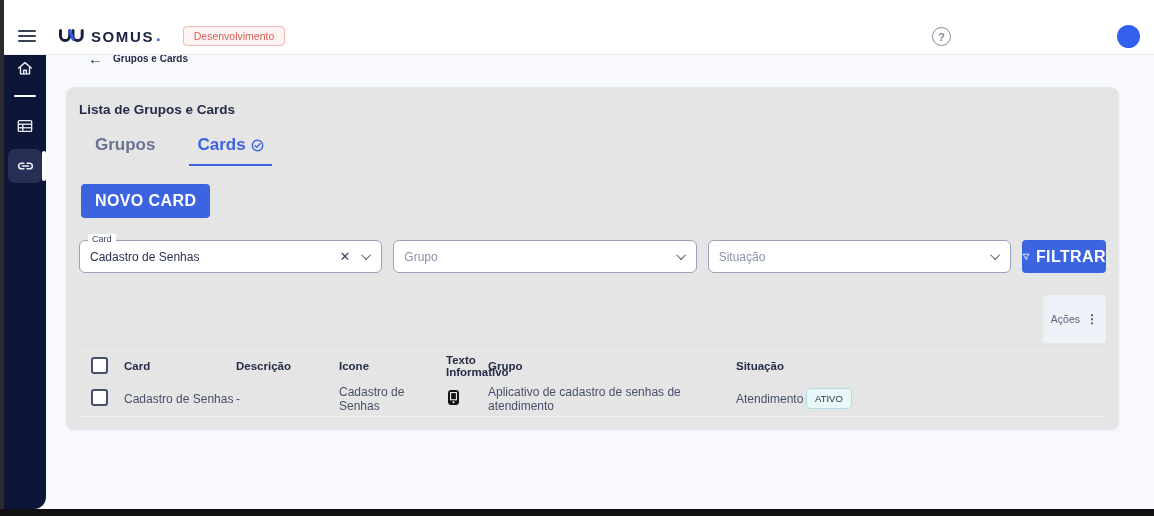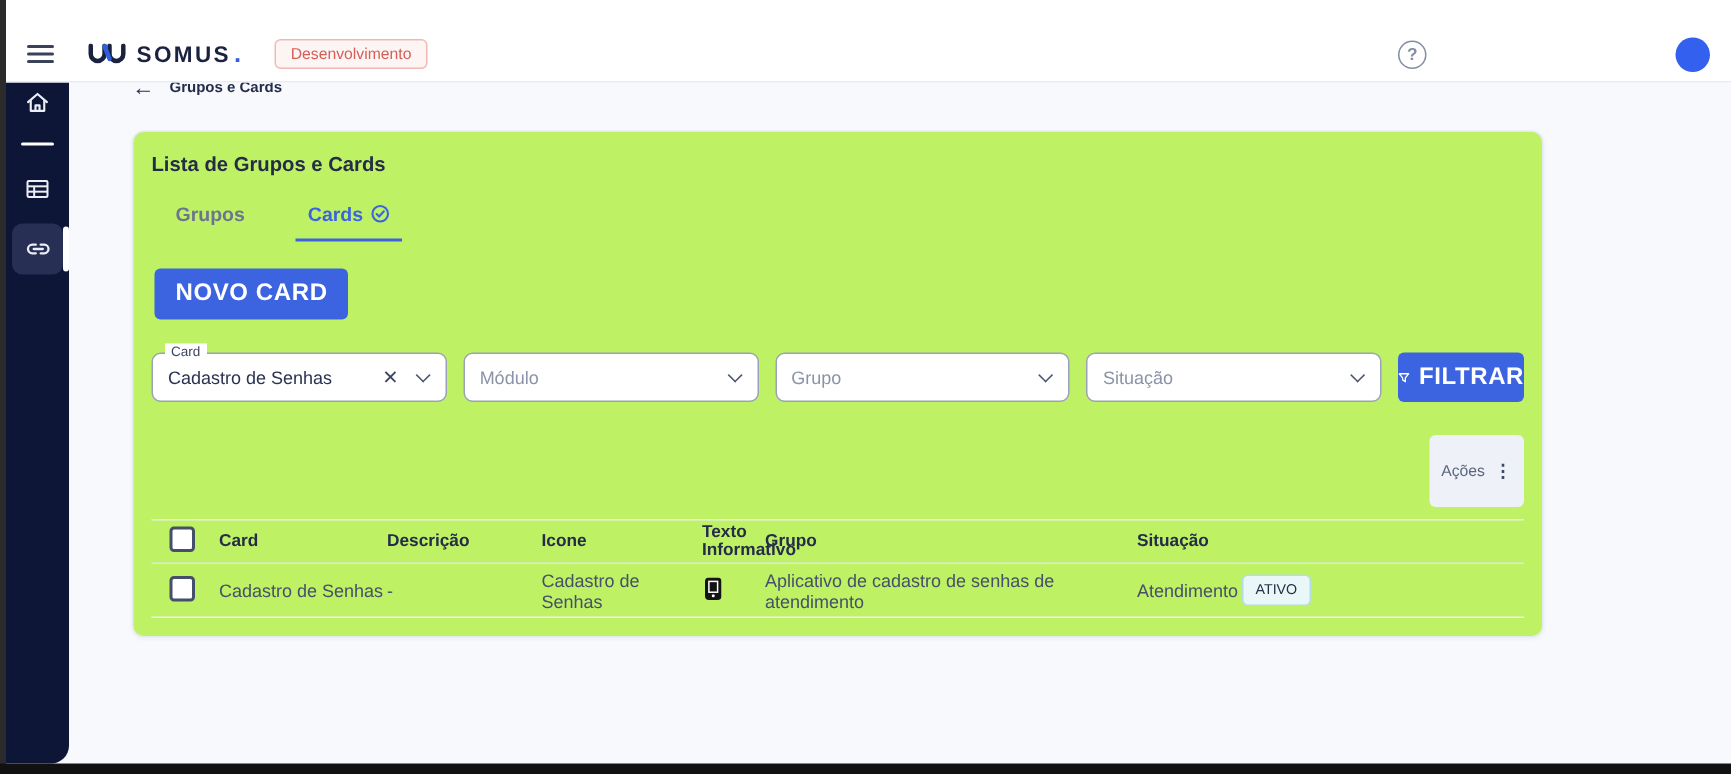--- a/index.html
+++ b/index.html
@@ -56,29 +56,29 @@
   .side-divider { width:22px; height:2px; background:#fff; border-radius:1px; margin:4px 0 12px; }
   .side-item svg { stroke:#eceef6; }
 
   
   .content { position:absolute; left:46px; top:37px; right:0; bottom:7px; z-index:2; }
   .page-header { margin:14px 0 0 42px; display:flex; align-items:center; gap:10px; }
   .back-arrow { font-size:15px; color:#252c48; cursor:pointer; line-height:1; }
   .page-title { font-size:10px; font-weight:700; color:#252c48; }
 
   .card {
-    margin:21px 0 0 42px; width:941px; background:#bef264;
+    margin:21px 0 0 20px; width:1053px; background:#e5e5e5;
     border:1px solid #e4e9f1; border-radius:8px;
     box-shadow:0 1px 3px rgba(25,35,70,.05);
     padding:14px 12px 12px;
   }
   .card-title { font-size:13.5px; font-weight:700; color:#252c48; }
 
   .tabs { display:flex; gap:26px; margin:14px 0 0 8px; }
-  .tab { font-size:13px; font-weight:700; color:#6b7490; padding:4px 8px 9px; cursor:pointer;
+  .tab { font-size:17px; font-weight:700; color:#6b7490; padding:4px 8px 9px; cursor:pointer;
          display:flex; align-items:center; gap:5px; border-bottom:2px solid transparent; }
   .tab.active { color:#3c63e0; border-bottom-color:#3c63e0; }
 
   .btn-primary {
     background:#3c63e0; color:#fff; border:none; border-radius:4px;
     font-family:"Liberation Sans", sans-serif; font-size:16px; font-weight:700; letter-spacing:.4px;
     padding:8px 14px; cursor:pointer;
   }
   .novo-card { margin:18px 0 0 2px; }
 
@@ -208,24 +208,20 @@
       </div>
     </div>
 
     <button class="btn-primary novo-card">NOVO CARD</button>
 
     <div class="filters">
       <div class="field">
         <span class="f-label">Card</span>
         <span class="f-value">Cadastro de Senhas</span>
         <span class="clear">✕</span>
-        <span class="chev"></span>
-      </div>
-      <div class="field">
-        <span class="f-placeholder">Módulo</span>
         <span class="chev"></span>
       </div>
       <div class="field">
         <span class="f-placeholder">Grupo</span>
         <span class="chev"></span>
       </div>
       <div class="field">
         <span class="f-placeholder">Situação</span>
         <span class="chev"></span>
       </div>

